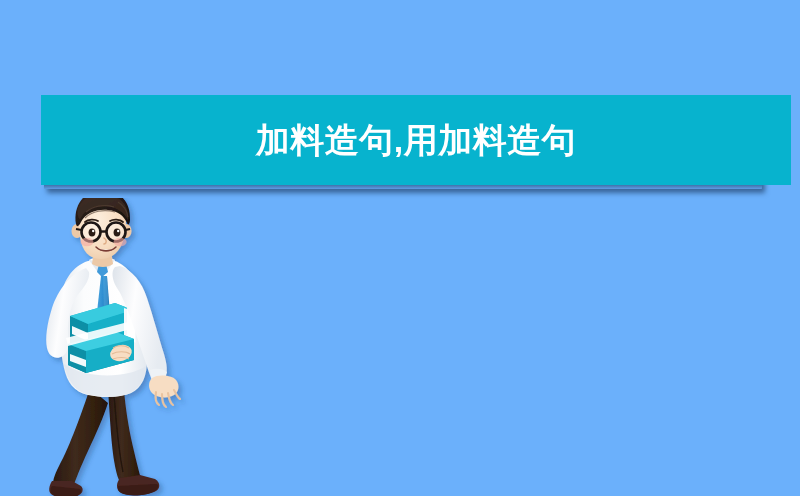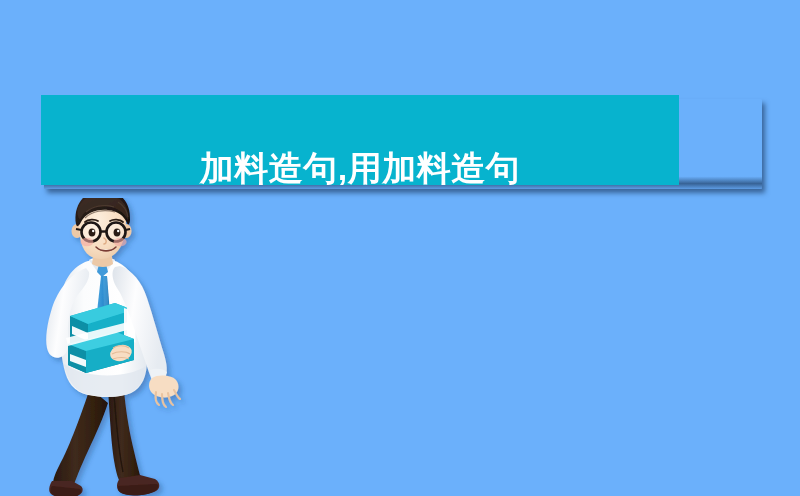--- a/index.html
+++ b/index.html
@@ -33,25 +33,25 @@
                 rgba(20,45,80,0.00) 86%,
                 rgba(24,52,88,0.62) 94%,
                 rgba(60,110,175,0.30) 100%);
     box-shadow: 3px 4px 5px rgba(16,40,74,0.55);
     border-radius: 1px;
   }
   #banner {
     position: absolute;
     left: 41px;
     top: 95px;
-    width: 638px;
+    width: 750px;
     height: 90px;
     background: #07b3ce;
     display: flex;
-    align-items: flex-end;
+    align-items: center;
     justify-content: center;
     box-sizing: border-box;
   }
   #banner-title {
     color: #ffffff;
     font-size: 34px;
     font-weight: bold;
     letter-spacing: 0.5px;
     line-height: 1;
     white-space: nowrap;

